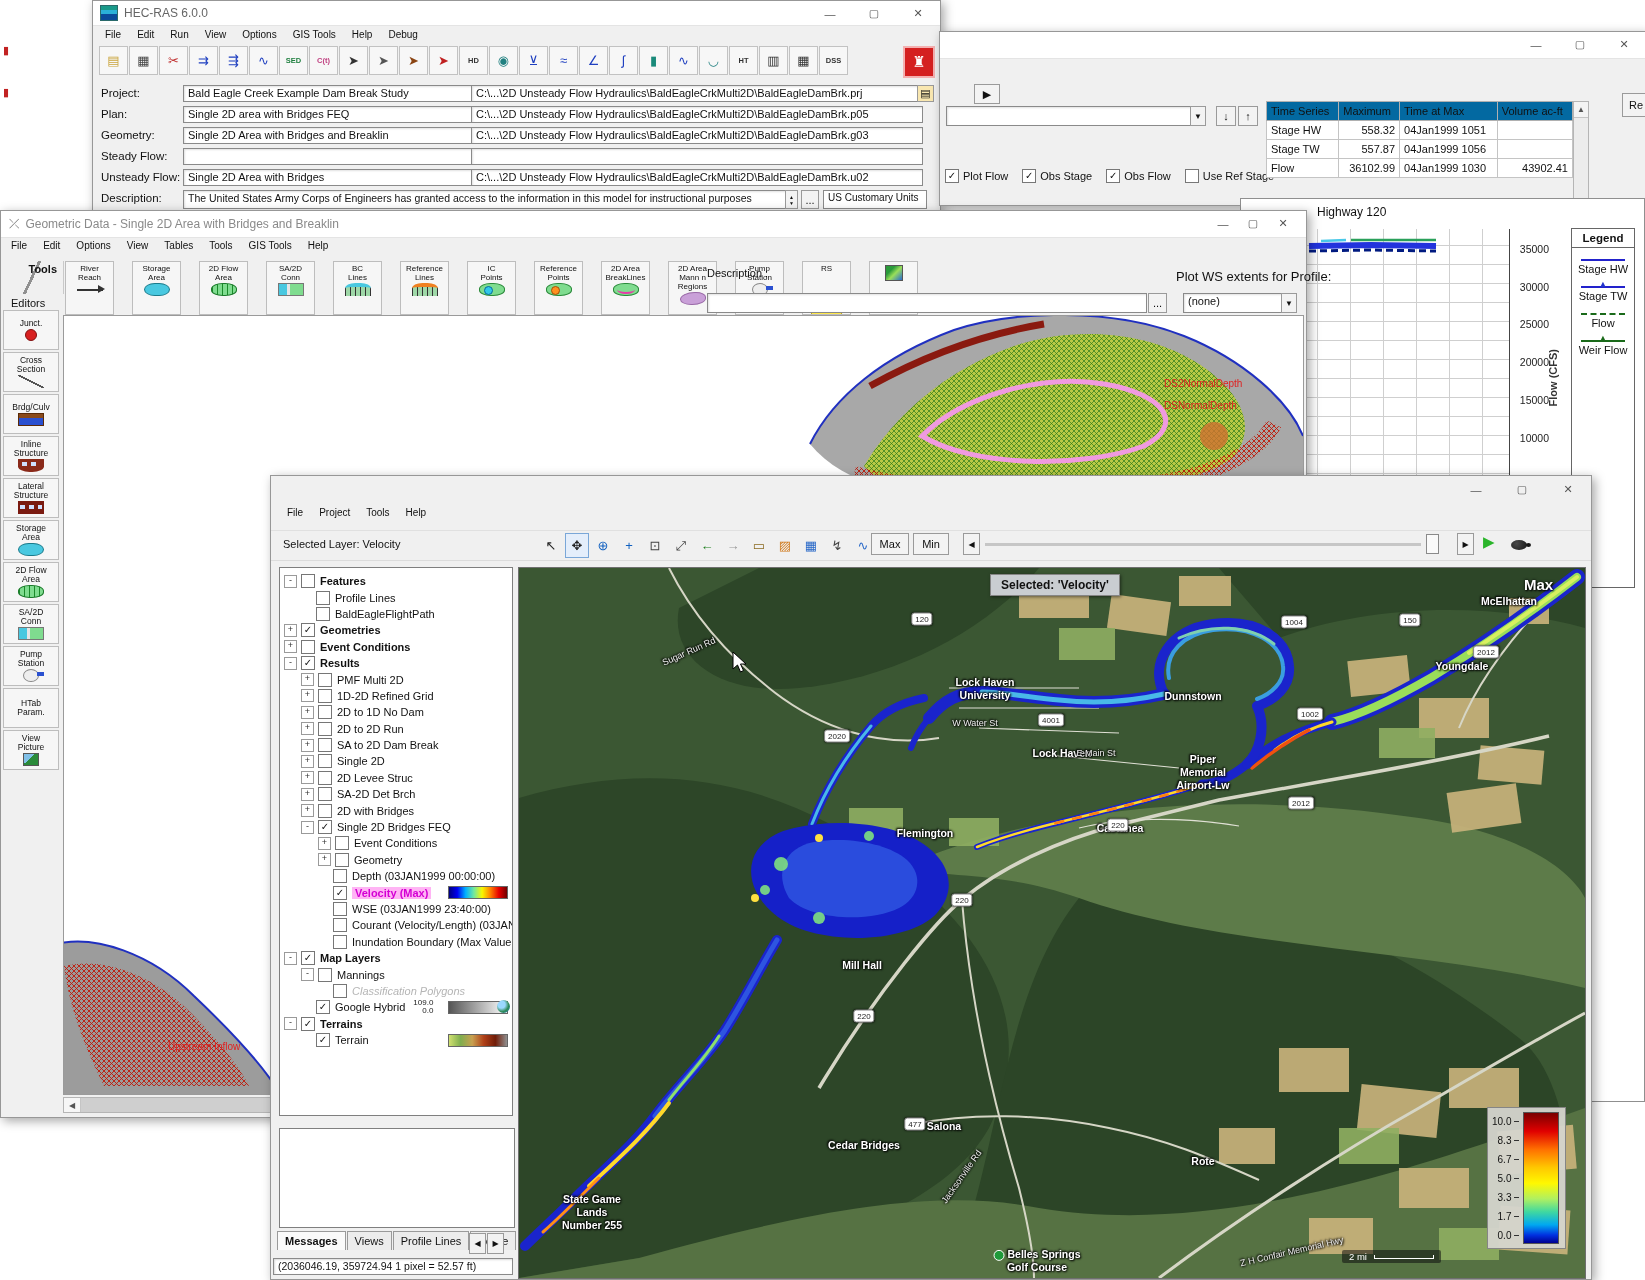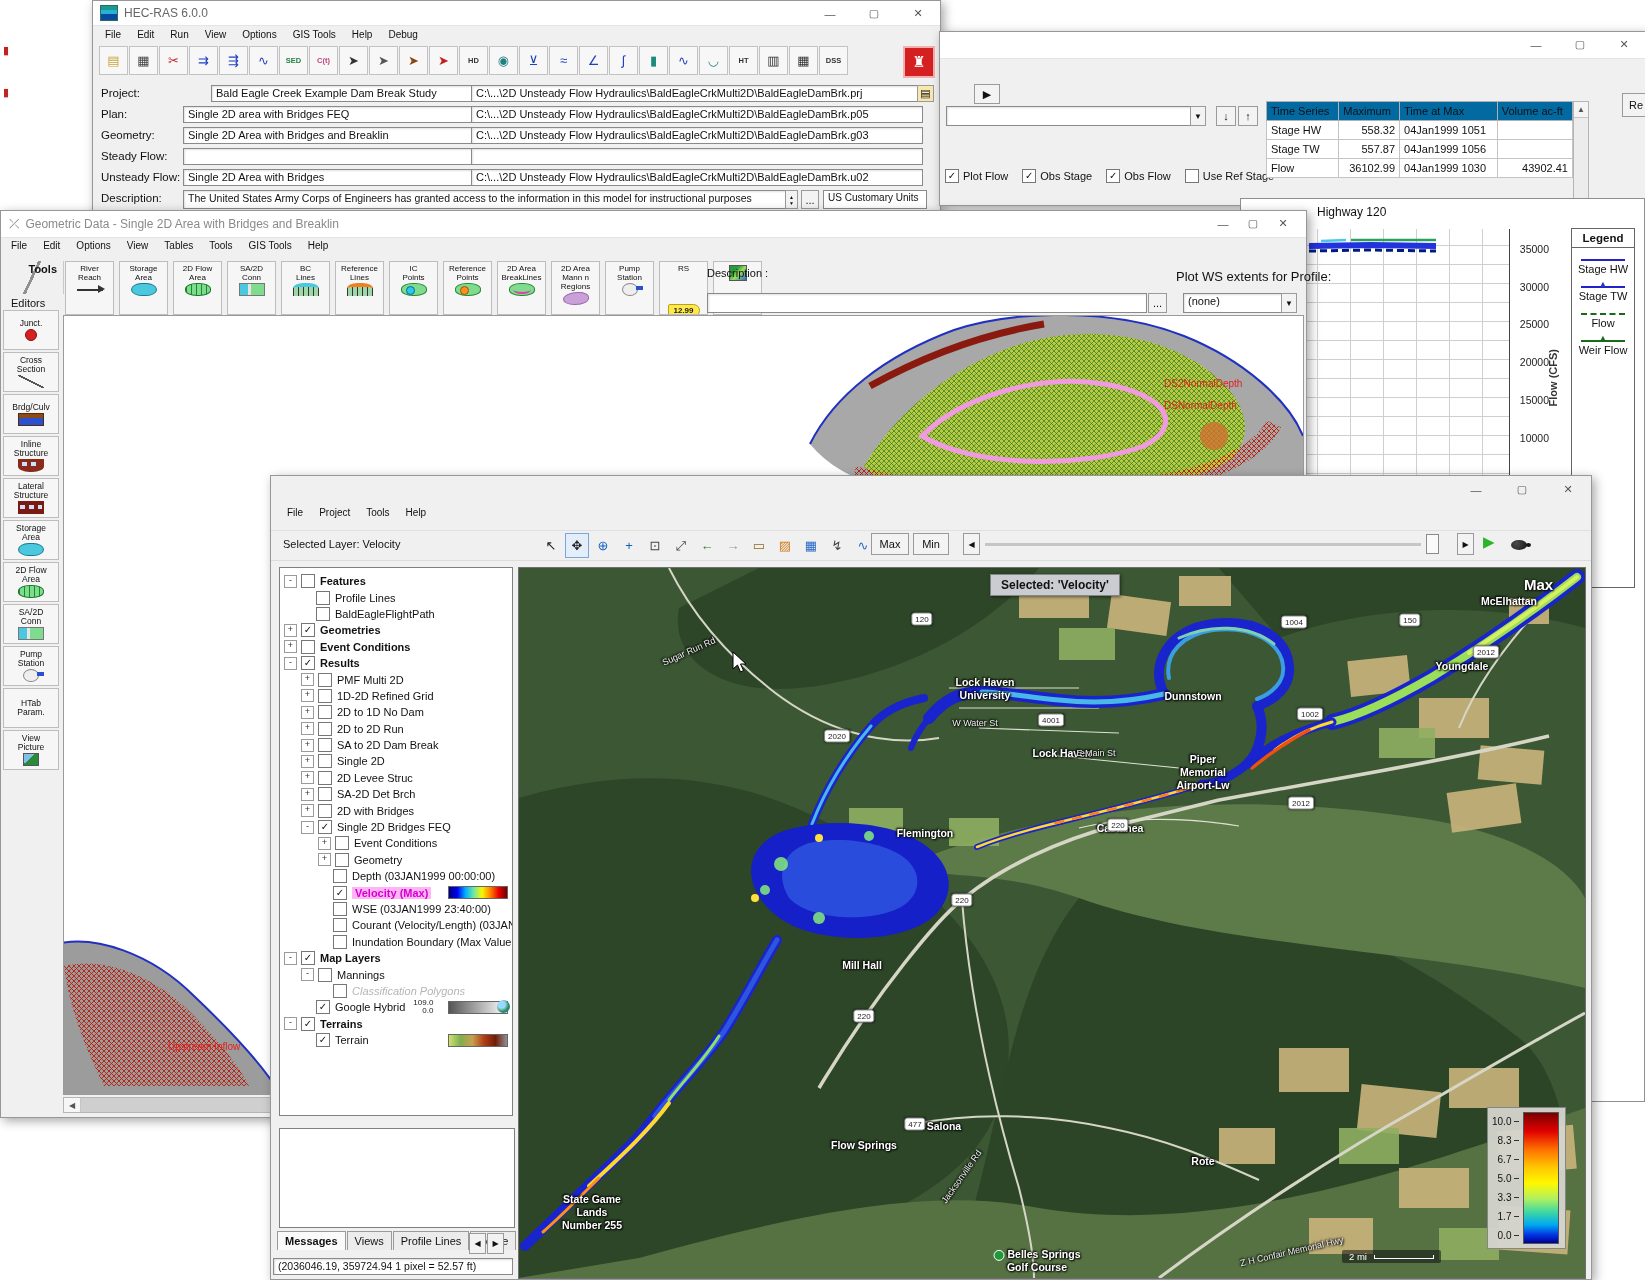--- a/index.html
+++ b/index.html
@@ -184,21 +184,21 @@
       <span class="tb-btn" style="color: rgb(32, 128, 128);">◡</span>
       <span class="tb-btn tb-text" style="color: rgb(51, 51, 51);">HT</span>
       <span class="tb-btn" style="color: rgb(51, 51, 51);">▥</span>
       <span class="tb-btn" style="color: rgb(51, 51, 51);">▦</span>
       <span class="tb-btn tb-text" style="color: rgb(51, 51, 51);">DSS</span>
     </div>
   <div class="castle" style="left:810px;top:45px;">♜</div>
   <div>
       <div>
         <div class="lbl" style="left: 8px; top: 86px;">Project:</div>
-        <div class="fld" style="left: 90px; top: 84px; width: 282px; height: 13px; margin-left: 28px;">Bald Eagle Creek Example Dam Break Study</div>
+        <div class="fld" style="left: 90px; top: 84px; width: 282px; height: 13px;">Bald Eagle Creek Example Dam Break Study</div>
         <div class="fld" style="left: 378px; top: 84px; width: 442px; height: 13px;">C:\...\2D Unsteady Flow Hydraulics\BaldEagleCrkMulti2D\BaldEagleDamBrk.prj</div>
       </div>
       <div>
         <div class="lbl" style="left: 8px; top: 107px;">Plan:</div>
         <div class="fld" style="left: 90px; top: 105px; width: 282px; height: 13px;">Single 2D area with Bridges FEQ</div>
         <div class="fld" style="left: 378px; top: 105px; width: 442px; height: 13px;">C:\...\2D Unsteady Flow Hydraulics\BaldEagleCrkMulti2D\BaldEagleDamBrk.p05</div>
       </div>
       <div>
         <div class="lbl" style="left: 8px; top: 128px;">Geometry:</div>
         <div class="fld" style="left: 90px; top: 126px; width: 282px; height: 13px;">Single 2D Area with Bridges and Breaklin</div>
@@ -350,21 +350,21 @@
       <span class="menu-item">Options</span>
       <span class="menu-item">View</span>
       <span class="menu-item">Tables</span>
       <span class="menu-item">Tools</span>
       <span class="menu-item">GIS Tools</span>
       <span class="menu-item">Help</span>
     </div>
   <div class="toolstab" style="left:0;top:50px;width:62px;height:33px;">
     <div>Tools</div>
   </div>
-  <div style="position:absolute;left:64px;top:50px;display:flex;gap:5px;">
+  <div style="position:absolute;left:64px;top:50px;display:flex;gap:18px;">
       <div class="gtb">
         <div class="gtb-lab">River
 Reach</div>
         <div class="gi gi-river"></div>
       </div>
       <div class="gtb">
         <div class="gtb-lab">Storage
 Area</div>
         <div class="gi gi-storage"></div>
       </div>
@@ -822,21 +822,21 @@
         <div class="place" style="left: 466px; top: 121px;">Lock Haven
 University</div>
         <div class="place" style="left: 674px; top: 129px;">Dunnstown</div>
         <div class="place" style="left: 543px; top: 186px;">Lock Haven</div>
         <div class="place" style="left: 684px; top: 205px;">Piper
 Memorial
 Airport-Lw</div>
         <div class="place" style="left: 406px; top: 266px;">Flemington</div>
         <div class="place" style="left: 601px; top: 261px;">Castanea</div>
         <div class="place" style="left: 343px; top: 398px;">Mill Hall</div>
-        <div class="place" style="left: 345px; top: 578px;">Flow Springs</div>
+        <div class="place" style="left: 345px; top: 578px;">Cedar Bridges</div>
         <div class="place" style="left: 425px; top: 559px;">Salona</div>
         <div class="place" style="left: 684px; top: 594px;">Rote</div>
         <div class="place" style="left: 73px; top: 645px;">State Game
 Lands
 Number 255</div>
         <div class="place" style="left: 518px; top: 693px;"><span class="gdot"></span>Belles Springs
 Golf Course</div>
       </div>
     <div>
         <div class="place street" style="left: 170px; top: 84px; transform: translate(-50%, -50%) rotate(-24deg);">Sugar Run Rd</div>

